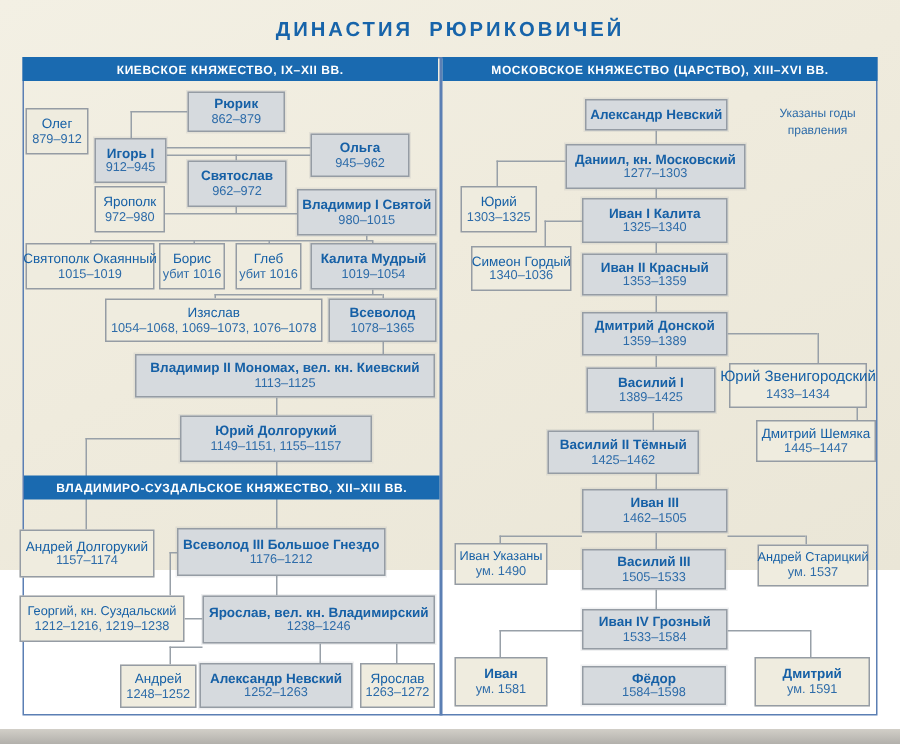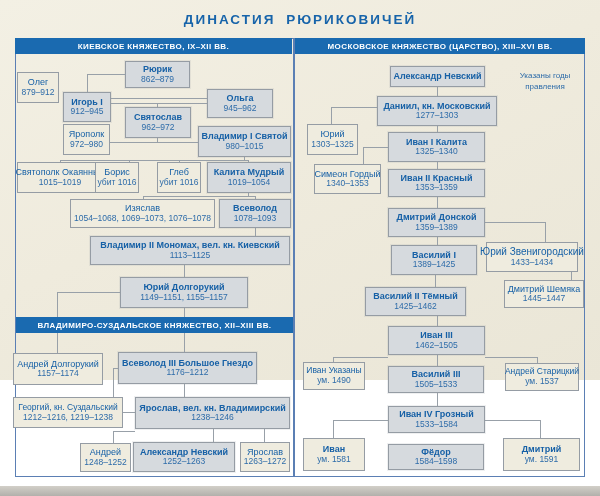--- a/index.html
+++ b/index.html
@@ -75,39 +75,39 @@
     <div class="pdates">972–980</div>
   </div>
   <div class="pbox ruler" style="left:198px;top:126px;width:93px;height:31px">
     <div class="pname">Владимир I Святой</div>
     <div class="pdates">980–1015</div>
   </div>
   <div class="pbox plain" style="left:17px;top:162px;width:86px;height:31px">
     <div class="pname">Святополк Окаянный</div>
     <div class="pdates">1015–1019</div>
   </div>
-  <div class="pbox plain" style="left:95px;top:162px;width:44px;height:31px">
+  <div class="pbox plain" style="left:106px;top:162px;width:44px;height:31px">
     <div class="pname">Борис</div>
     <div class="pdates">убит 1016</div>
   </div>
   <div class="pbox plain" style="left:157px;top:162px;width:44px;height:31px">
     <div class="pname">Глеб</div>
     <div class="pdates">убит 1016</div>
   </div>
   <div class="pbox ruler" style="left:207px;top:162px;width:84px;height:31px">
     <div class="pname">Калита Мудрый</div>
     <div class="pdates">1019–1054</div>
   </div>
   <div class="pbox plain" style="left:70px;top:199px;width:145px;height:29px">
     <div class="pname">Изяслав</div>
     <div class="pdates">1054–1068, 1069–1073, 1076–1078</div>
   </div>
   <div class="pbox ruler" style="left:219px;top:199px;width:72px;height:29px">
     <div class="pname">Всеволод</div>
-    <div class="pdates">1078–1093</div>
+    <div class="pdates">1078–1365</div>
   </div>
   <div class="pbox ruler" style="left:90px;top:236px;width:200px;height:29px">
     <div class="pname">Владимир II Мономах, вел. кн. Киевский</div>
     <div class="pdates">1113–1125</div>
   </div>
   <div class="pbox ruler" style="left:120px;top:277px;width:128px;height:31px">
     <div class="pname">Юрий Долгорукий</div>
     <div class="pdates">1149–1151, 1155–1157</div>
   </div>
 
@@ -150,21 +150,21 @@
   <div class="pbox plain" style="left:307px;top:124px;width:51px;height:31px">
     <div class="pname">Юрий</div>
     <div class="pdates">1303–1325</div>
   </div>
   <div class="pbox ruler" style="left:388px;top:132px;width:97px;height:30px">
     <div class="pname">Иван I Калита</div>
     <div class="pdates">1325–1340</div>
   </div>
   <div class="pbox plain" style="left:314px;top:164px;width:67px;height:30px">
     <div class="pname">Симеон Гордый</div>
-    <div class="pdates">1340–1353</div>
+    <div class="pdates">1340–1036</div>
   </div>
   <div class="pbox ruler" style="left:388px;top:169px;width:97px;height:28px">
     <div class="pname">Иван II Красный</div>
     <div class="pdates">1353–1359</div>
   </div>
   <div class="pbox ruler" style="left:388px;top:208px;width:97px;height:29px">
     <div class="pname">Дмитрий Донской</div>
     <div class="pdates">1359–1389</div>
   </div>
   <div class="pbox ruler" style="left:391px;top:245px;width:86px;height:30px">

